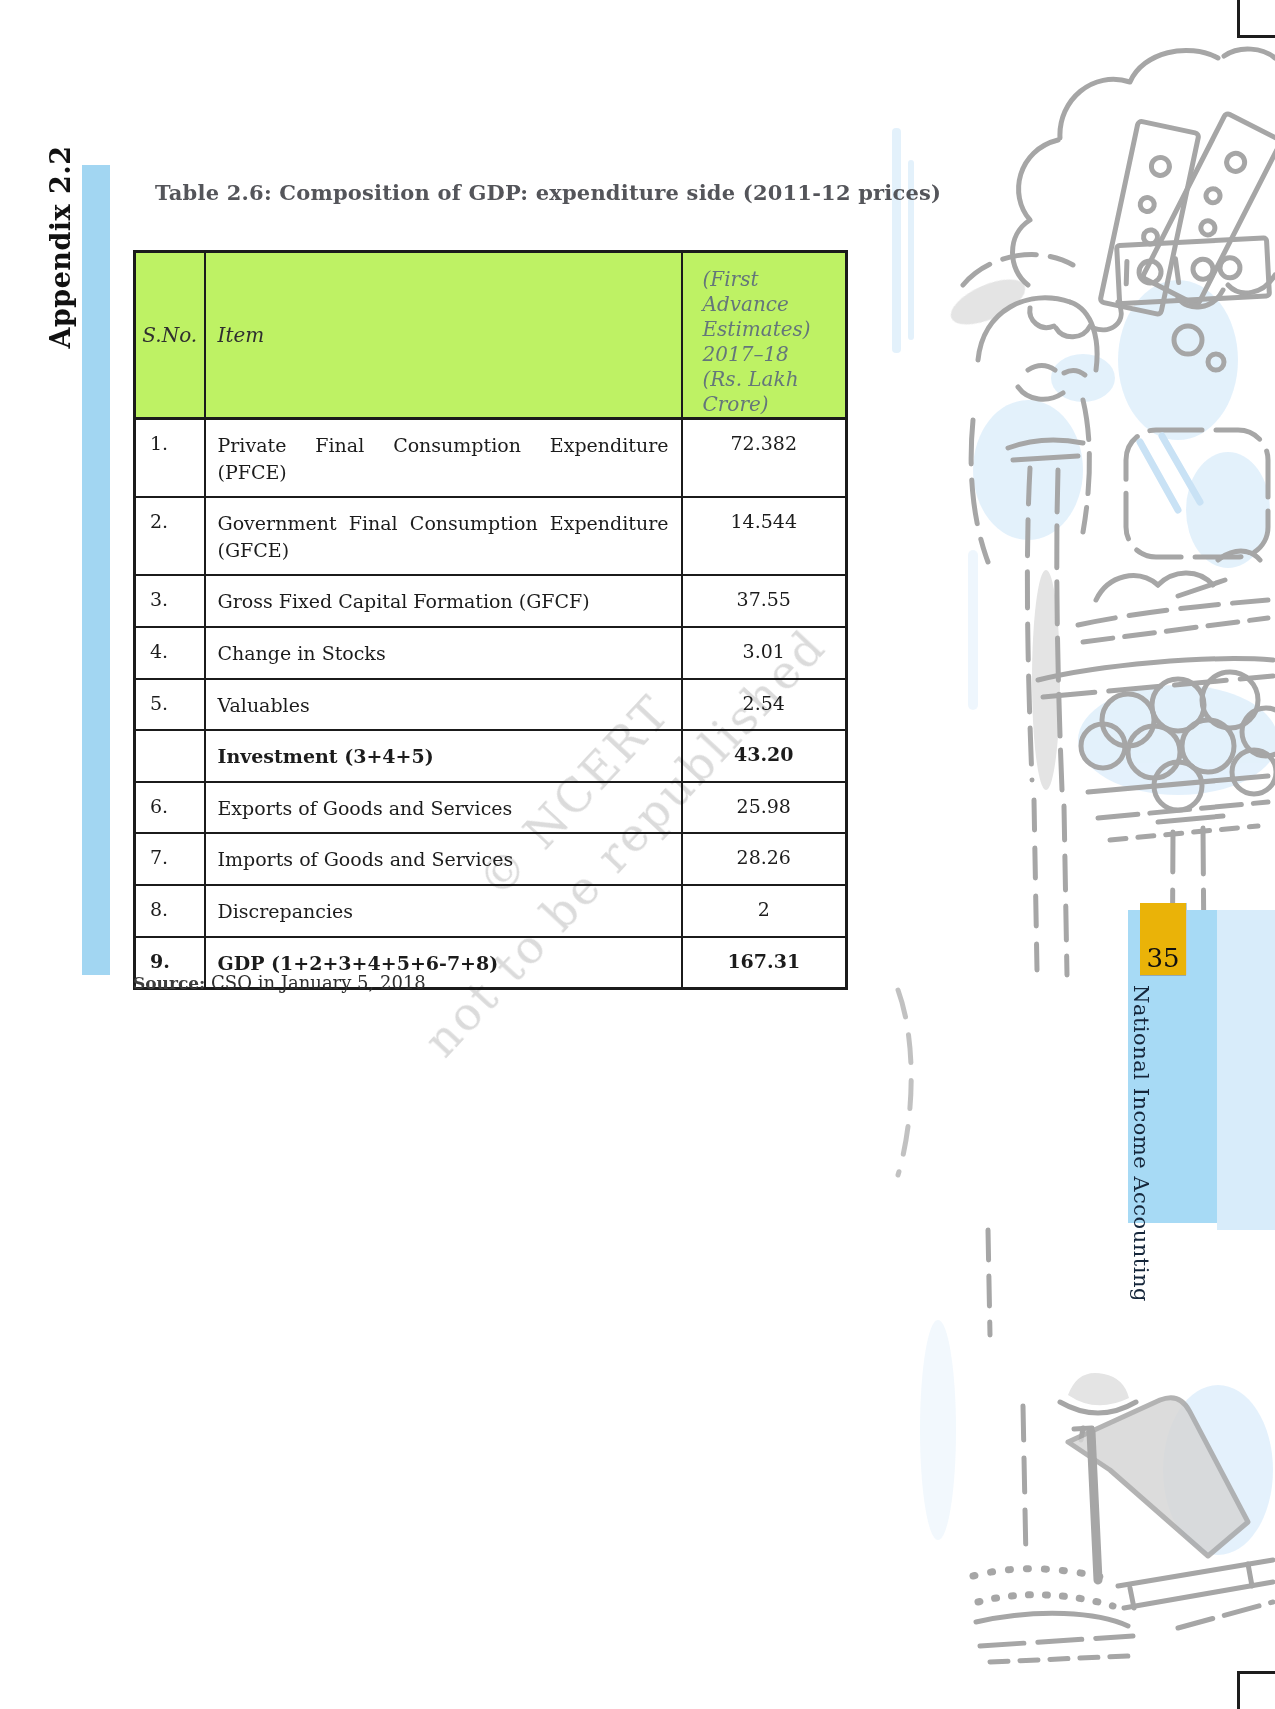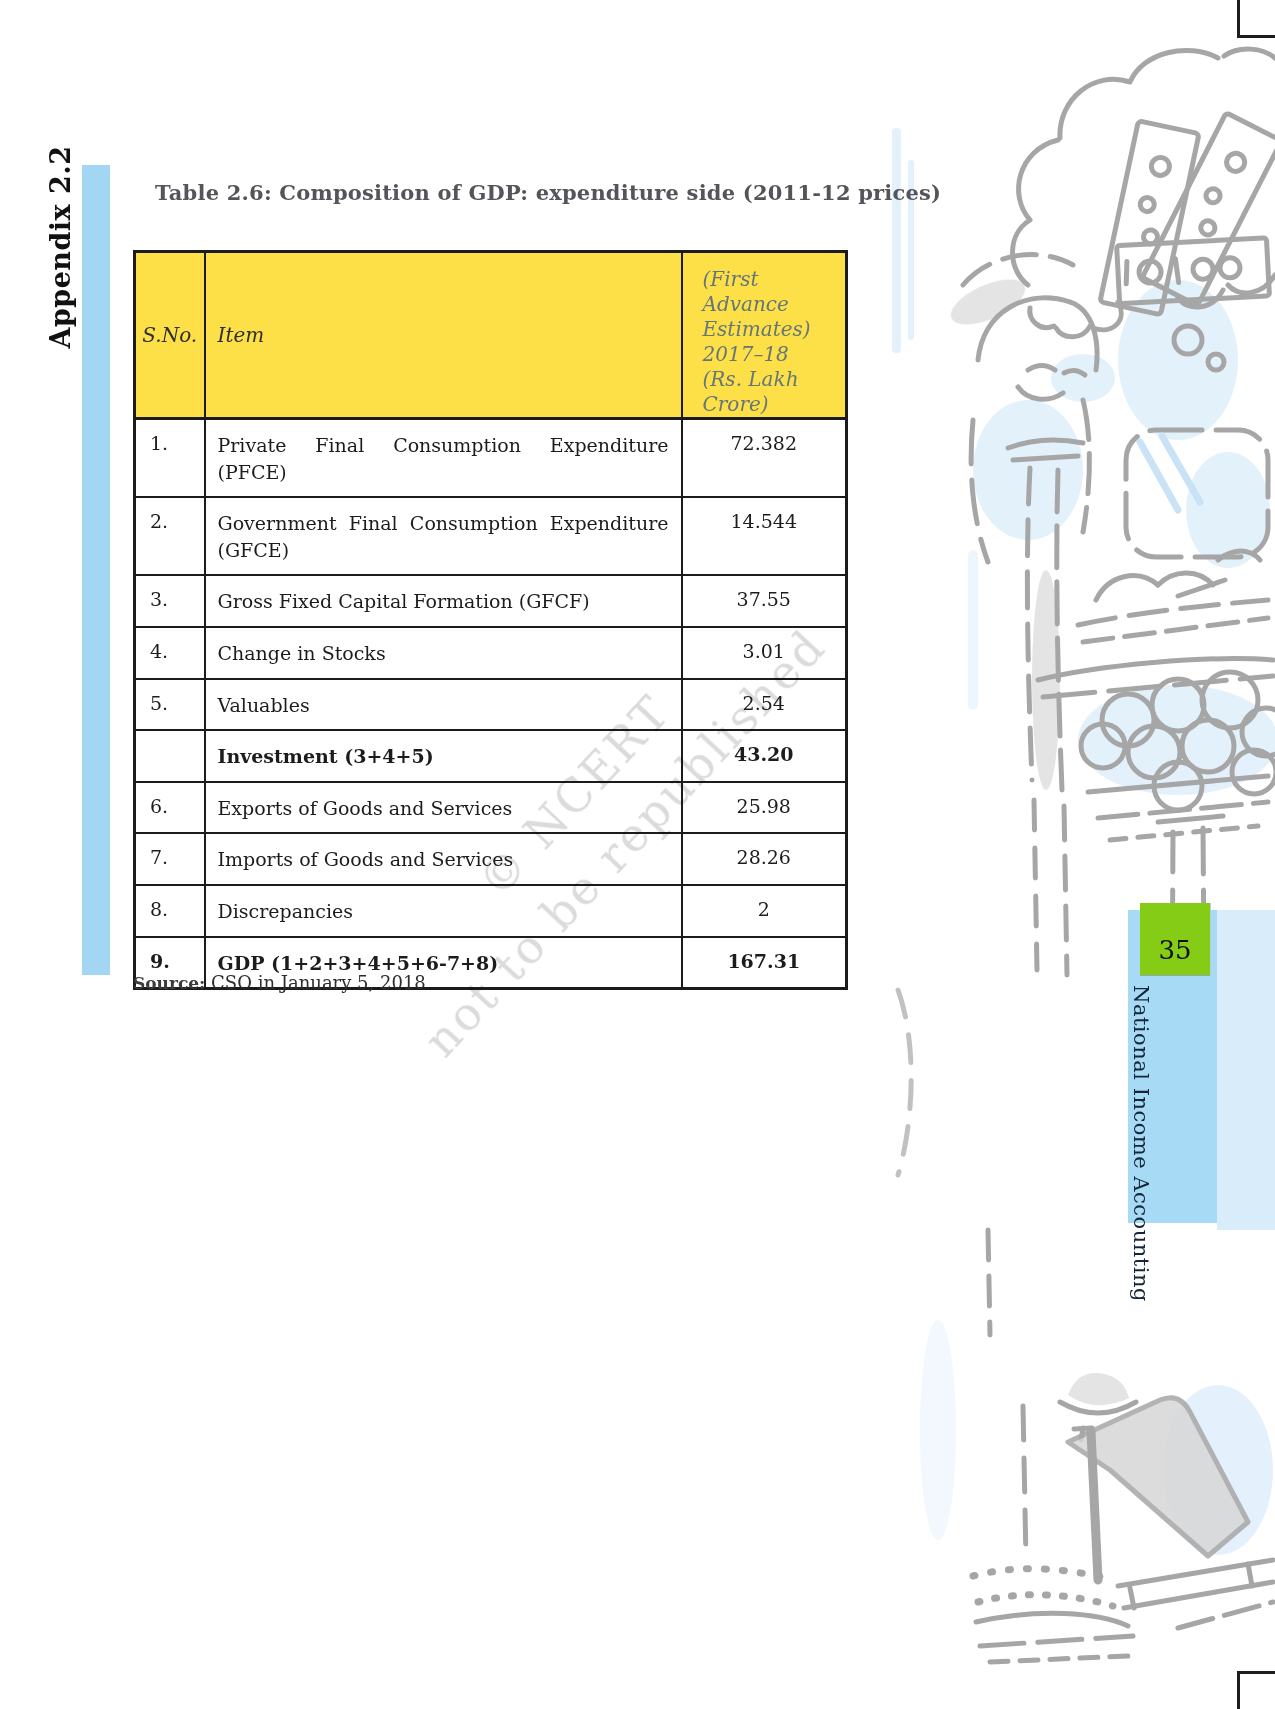--- a/index.html
+++ b/index.html
@@ -30,21 +30,21 @@
     position:absolute;left:133px;top:250px;width:712px;
     border-collapse:collapse;table-layout:fixed;z-index:2;
     font-size:19px;color:#1c1c1c;
   }
   table.gdp col.c-sno{width:70px;}
   table.gdp col.c-item{width:477px;}
   table.gdp col.c-val{width:165px;}
   table.gdp th,table.gdp td{border:2px solid #1b1b1b;}
   table.gdp{border:3px solid #1b1b1b;}
   table.gdp thead th{
-    background:#fde047;height:138px;font-style:italic;font-weight:normal;
+    background:#bef264;height:138px;font-style:italic;font-weight:normal;
     font-size:20px;vertical-align:middle;
   }
   th.h-sno{text-align:center;color:#2f2f2f;border-bottom-width:3px !important;}
   th.h-item{text-align:left;padding-left:12px;color:#2f2f2f;border-bottom-width:3px !important;}
   th.h-val{
     text-align:left;vertical-align:top;padding:14px 6px 0 20px;
     font-size:19px;line-height:1.25;color:#64767a;white-space:pre-line;
     border-bottom-width:3px !important;
   }
   table.gdp td{vertical-align:top;}
@@ -71,24 +71,24 @@
   
   .tab-light{
     position:absolute;left:1217px;top:910px;width:58px;height:320px;
     background:#d8ecfa;z-index:5;
   }
   .tab-medium{
     position:absolute;left:1128px;top:910px;width:89px;height:313px;
     background:#a7daf5;z-index:6;
   }
   .page-badge{
-    position:absolute;left:1140px;top:903px;width:70px;height:72px;
-    background:#84cc16;z-index:7;box-shadow:0 1px 0 #93a9b4,1px 0 0 #b9cdd6;
+    position:absolute;left:1140px;top:903px;width:46px;height:72px;
+    background:#eab308;z-index:7;box-shadow:0 1px 0 #93a9b4,1px 0 0 #b9cdd6;
     display:flex;align-items:flex-end;justify-content:center;
-    font-size:26px;color:#101010;padding-bottom:10px;box-sizing:border-box;
+    font-size:26px;color:#101010;padding-bottom:2px;box-sizing:border-box;
   }
   .chapter-title{
     position:absolute;left:1129px;top:985px;height:240px;z-index:7;
     writing-mode:vertical-rl;font-size:21px;color:#15263a;letter-spacing:.5px;
     white-space:nowrap;
   }
 
   
   .crop-tr{
     position:absolute;left:1237px;top:0;width:38px;height:35px;z-index:8;

